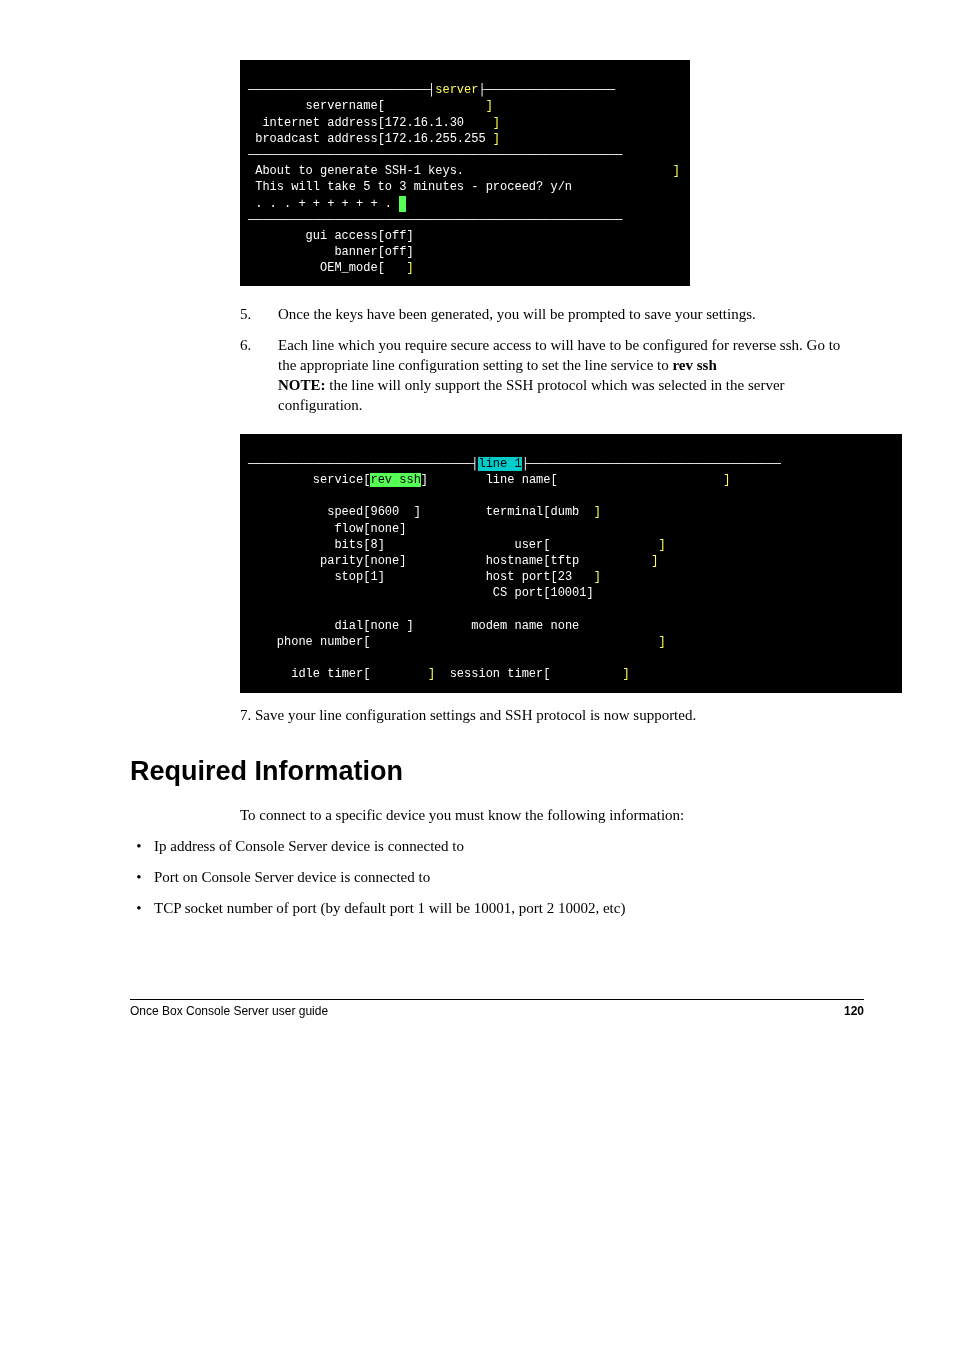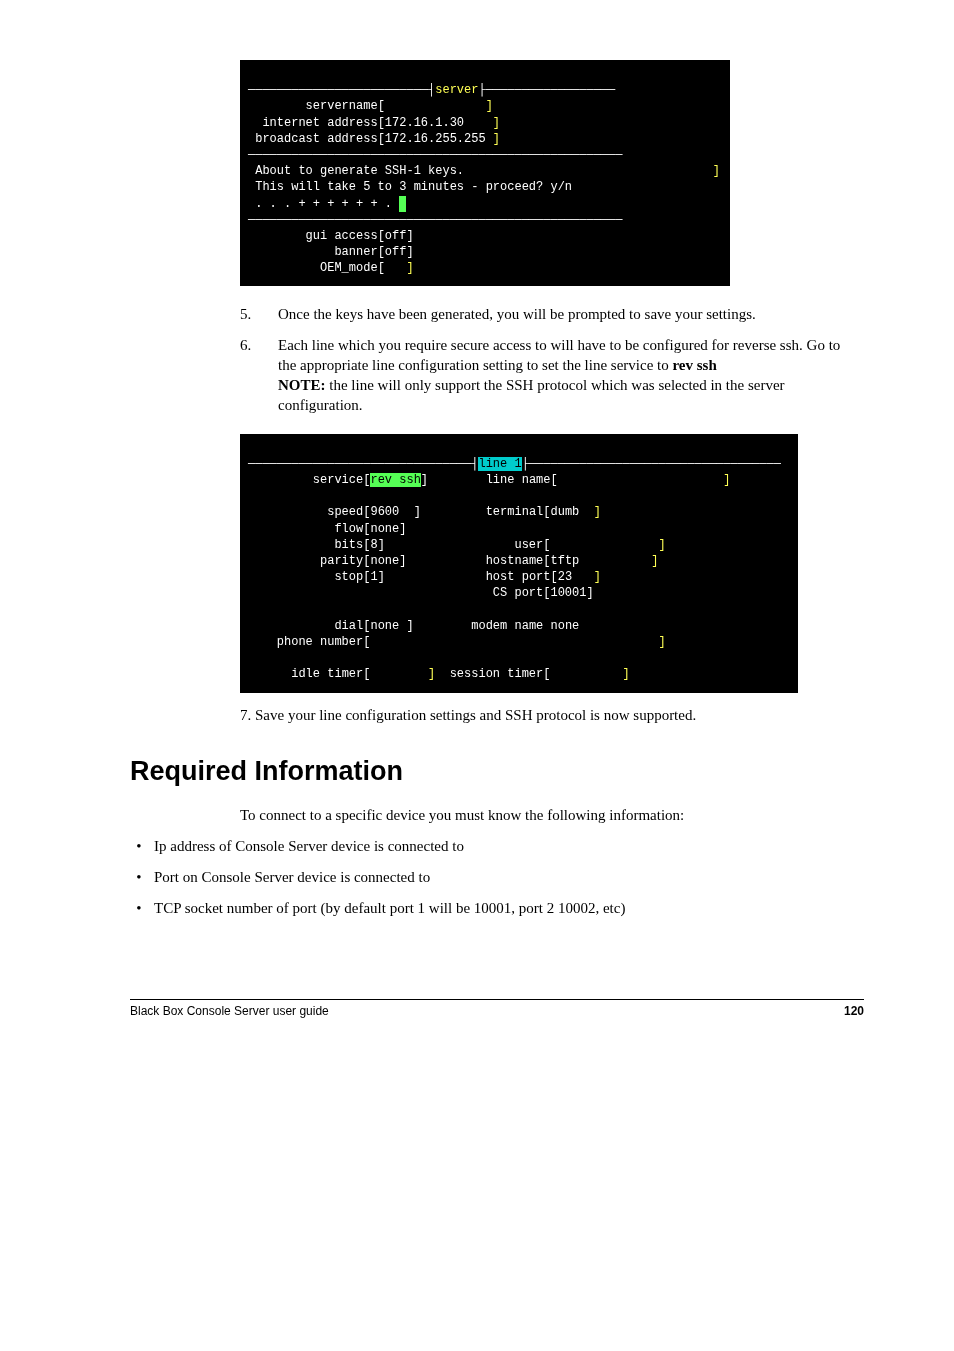--- a/index.html
+++ b/index.html
@@ -19,26 +19,26 @@
     color: #fff;
     font-family: "Courier New", monospace;
     font-size: 12px;
     line-height: 1.35;
     white-space: pre;
     box-sizing: border-box;
     position: relative;
   }
   .terminal1 {
     margin-left: 110px;
-    width: 490px;
+    width: 450px;
     padding: 6px 8px 10px 8px;
   }
   .terminal2 {
     margin-left: 110px;
-    width: 558px;
+    width: 662px;
     padding: 6px 8px 10px 8px;
   }
   .t-title {
     display: inline-block;
     color: #ffff55;
   }
   .t-hl {
     background: #55ff55;
     color: #000;
   }
@@ -157,17 +157,17 @@
       <div class="bullet-dot">•</div>
       <div class="bullet-text">Port on Console Server device is connected to</div>
     </div>
     <div class="bullet-item">
       <div class="bullet-dot">•</div>
       <div class="bullet-text">TCP socket number of port (by default port 1 will be 10001, port 2 10002, etc)</div>
     </div>
   </div>
 
   <div class="footer">
-    <div>Black Box Console Server user guide</div>
+    <div>Once Box Console Server user guide</div>
     <div class="pg">120</div>
   </div>
 
 </div>
 
 </body></html>

